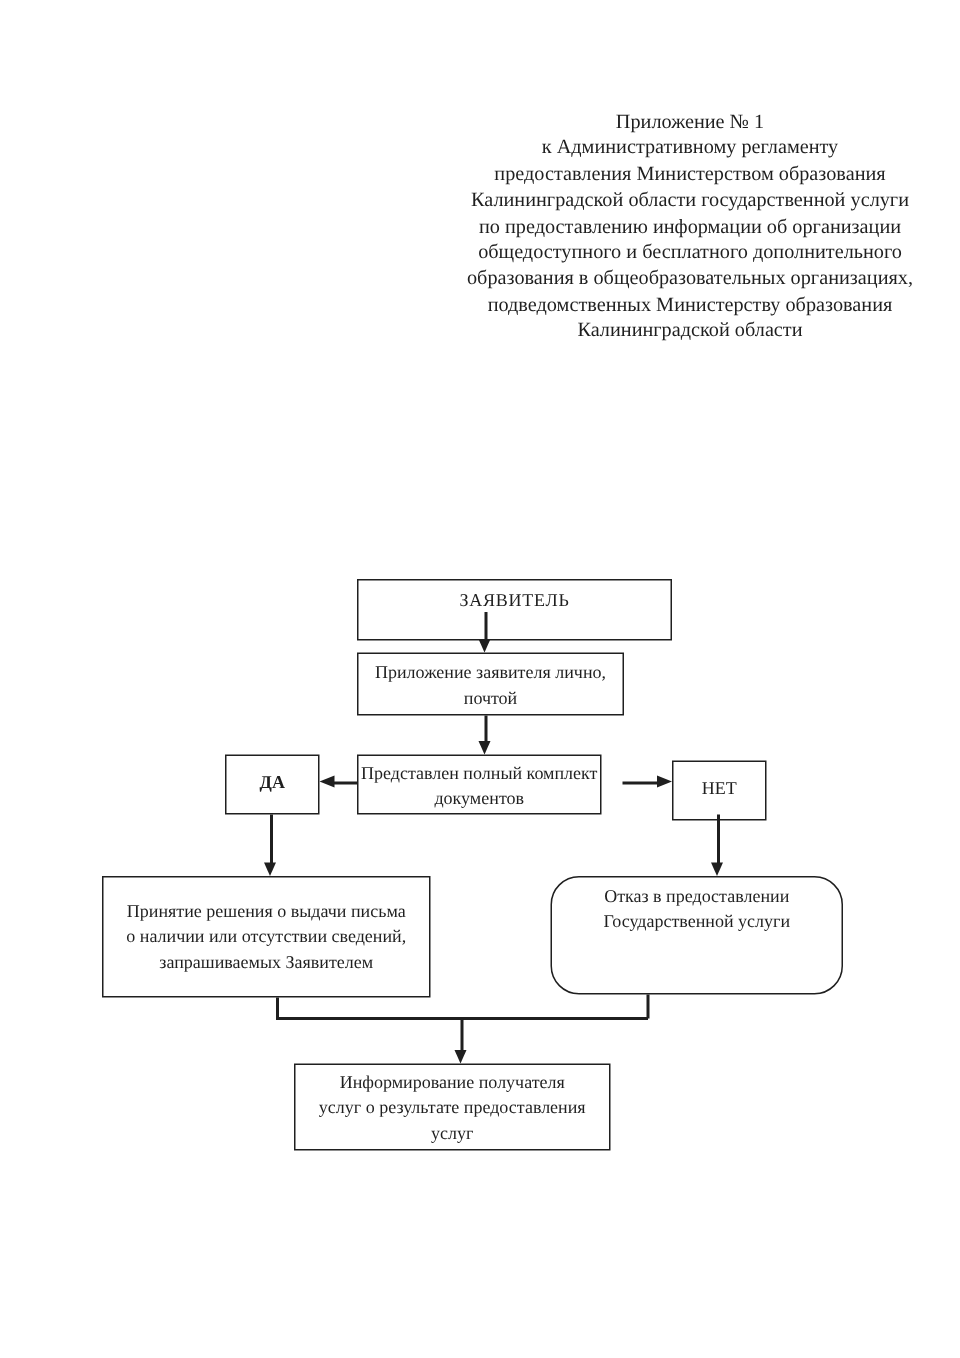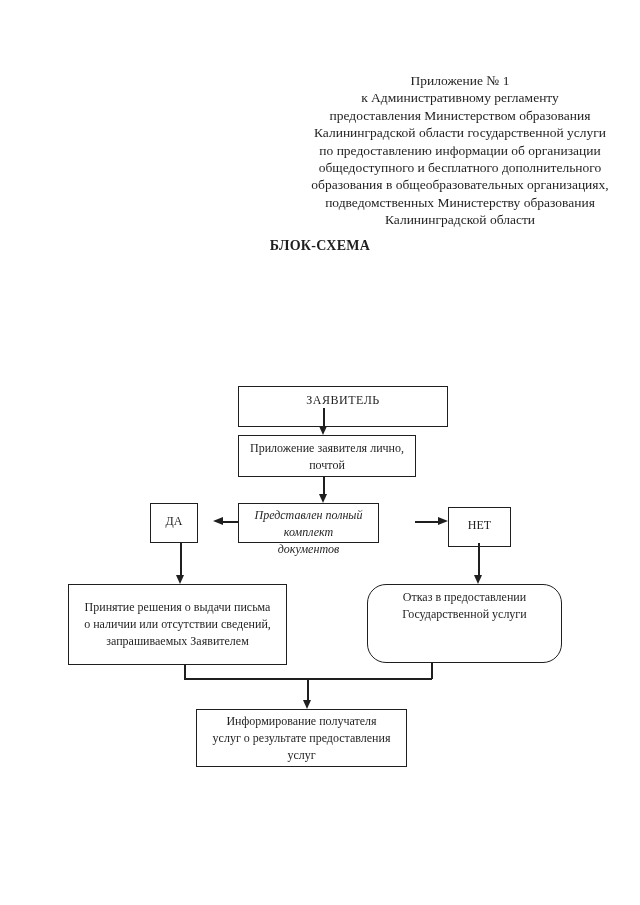--- a/index.html
+++ b/index.html
@@ -34,22 +34,22 @@
   }
   
   .fbox{
     position:absolute; box-sizing:border-box;
     border:1.5px solid var(--ink); background:var(--paper);
     text-align:center; white-space:pre-line;
     font-size:12px; line-height:17px;
   }
   .box-applicant{left:238px; top:346px; width:210px; height:41px; padding-top:5px; letter-spacing:.5px;margin-top:40px;}
   .box-appeal   {left:238px; top:435px; width:178px; height:42px; padding-top:4px;}
-  .box-check    {left:238px; top:503px; width:141px; height:40px; padding-top:3px;font-style:italic;}
-  .box-yes      {left:150px; top:503px; width:48px;  height:40px; padding-top:9px;}
+  .box-check    {left:238px; top:503px; width:163px; height:40px; padding-top:3px;}
+  .box-yes      {left:150px; top:503px; width:63px;  height:40px; padding-top:9px;font-weight:bold;}
   .box-no       {left:448px; top:507px; width:63px;  height:40px; padding-top:9px;}
   .box-decision {left:68px;  top:584px; width:219px; height:81px; padding-top:14px;}
   .box-refusal  {left:367px; top:584px; width:195px; height:79px; padding-top:4px;border-radius:19px;}
   .box-informing{left:196px; top:709px; width:211px; height:58px; padding-top:3px;}
   
   .vline{position:absolute; width:1.5px; background:var(--ink);}
   .hline{position:absolute; height:1.5px; background:var(--ink);}
   .arr{position:absolute; width:0; height:0;}
   .arr-down{border-left:4.5px solid transparent;border-right:4.5px solid transparent;border-top:9px solid var(--ink);}
   .arr-left{border-top:4.5px solid transparent;border-bottom:4.5px solid transparent;border-right:10px solid var(--ink);}
@@ -82,21 +82,20 @@
 к Административному регламенту
 предоставления Министерством образования
 Калининградской области государственной услуги
 по предоставлению информации об организации
 общедоступного и бесплатного дополнительного
 образования в общеобразовательных организациях,
 подведомственных Министерству образования
 Калининградской области</div>
 
   <div class="title-block">
-    <div class="title-heading">БЛОК-СХЕМА</div>
   </div>
 
   <div>
 
     <div class="fbox box-applicant">ЗАЯВИТЕЛЬ</div>
 
     <div class="fbox box-appeal">Приложение заявителя лично,
 почтой</div>
 
     <div class="fbox box-check">Представлен полный комплект

